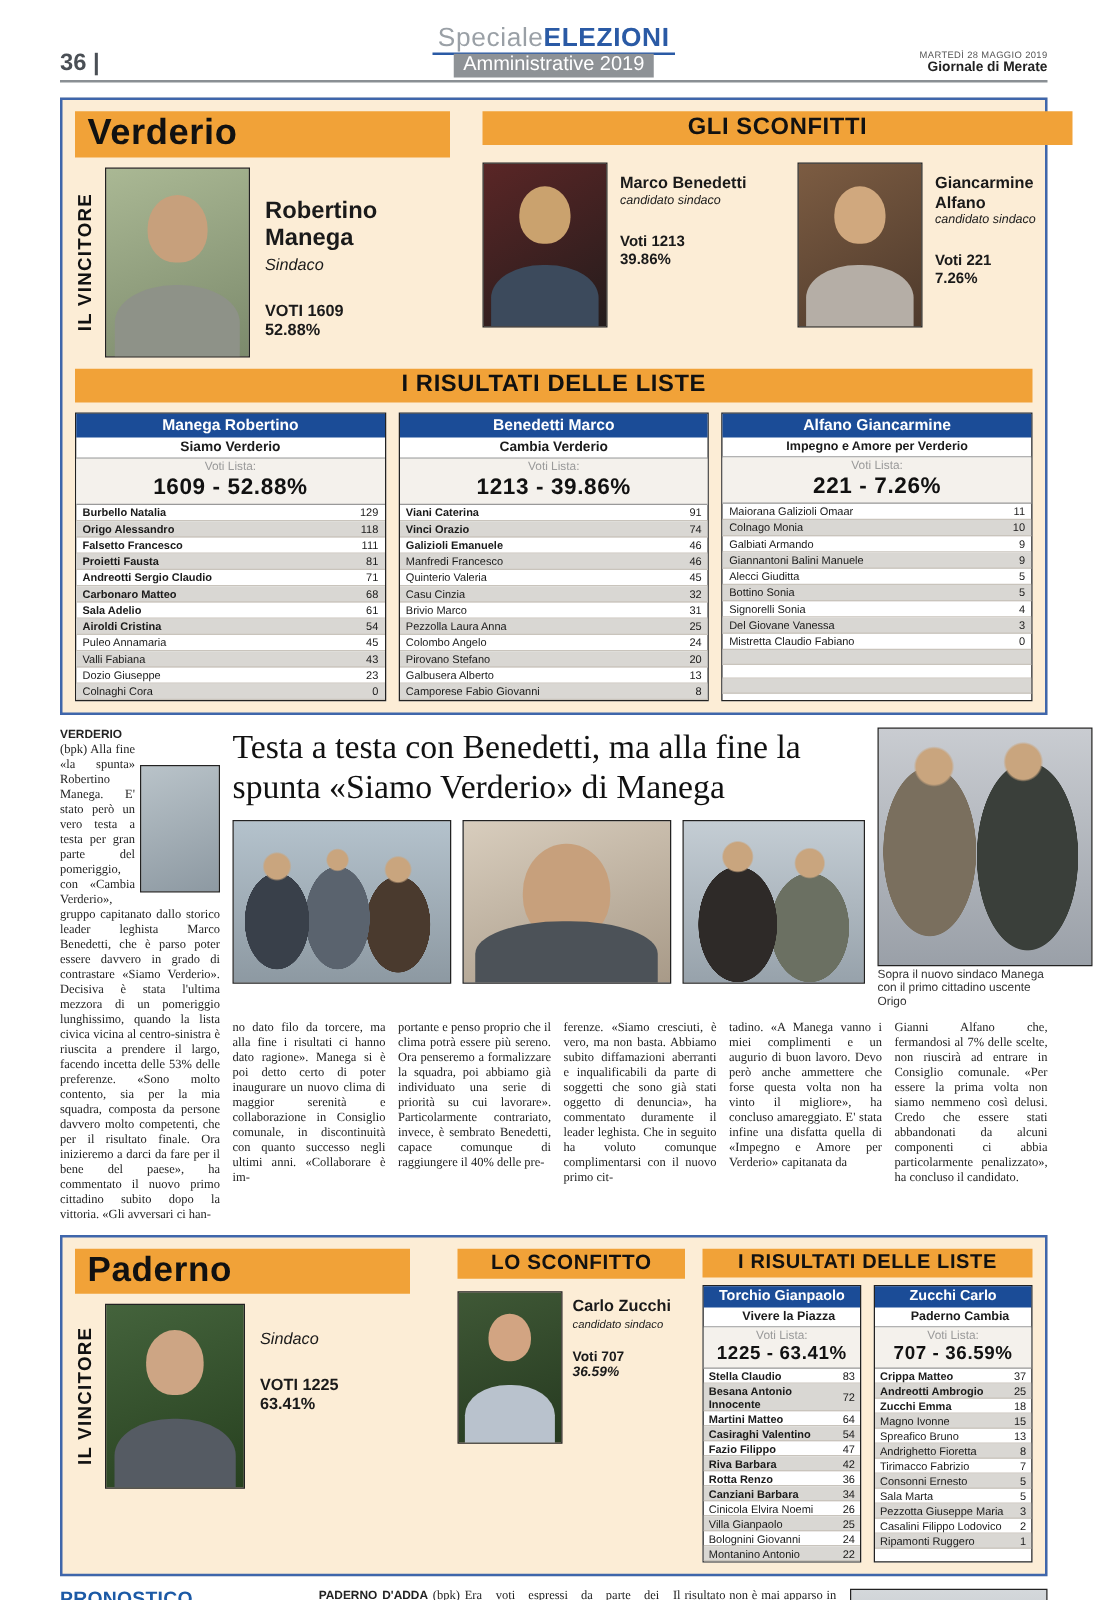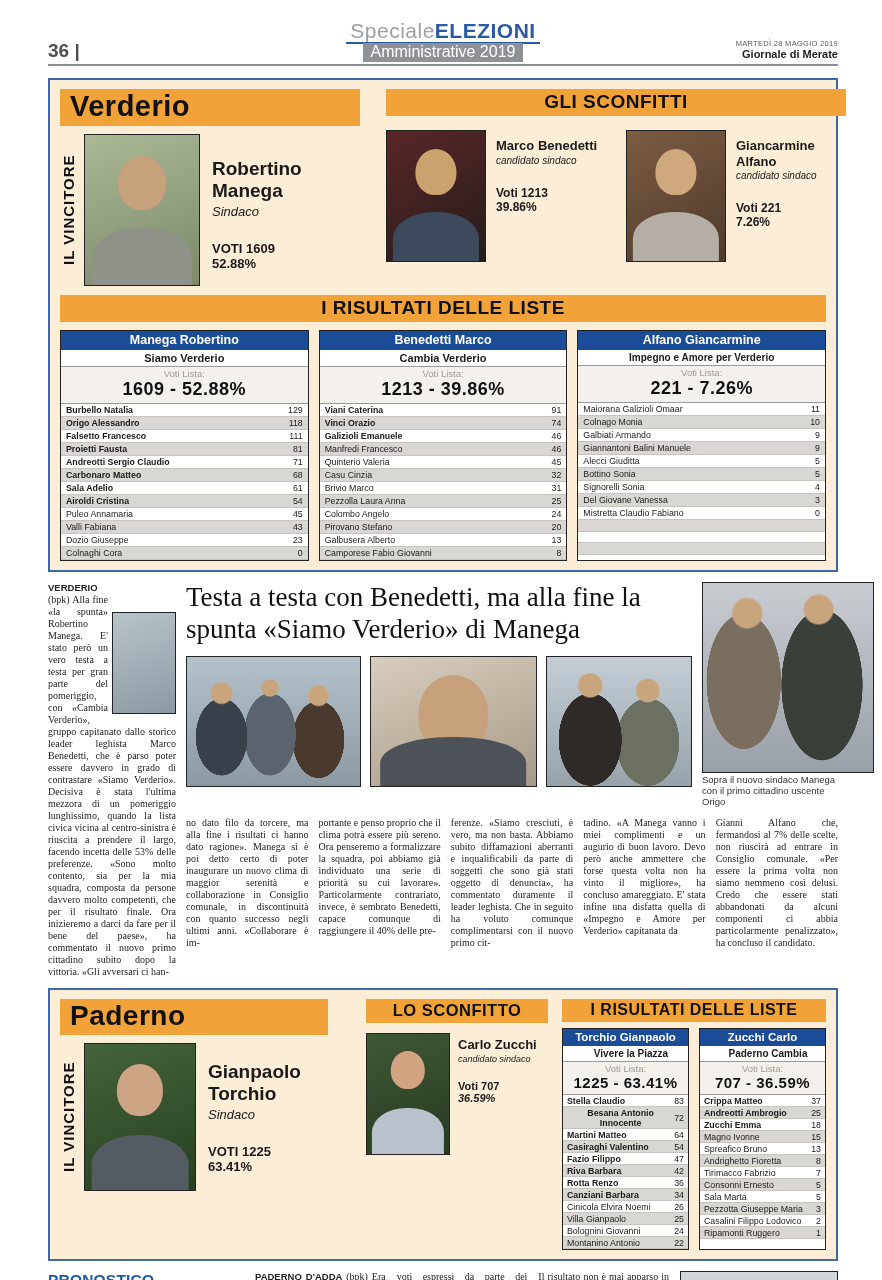--- a/index.html
+++ b/index.html
@@ -35,41 +35,41 @@
   .photo::after { content:""; position:absolute; left:50%; bottom:-4%; width:88%; height:42%;
     transform:translateX(-50%); border-radius:48% 48% 0 0; background:var(--coat,#5a5f66); }
   .ph-plain::before, .ph-plain::after { display:none; }
   .winfo { margin-left:12px; padding-top:24px; }
   .winfo .nm { font-size:19px; font-weight:bold; line-height:1.15; }
   .winfo .role { font-style:italic; font-size:13px; margin-top:2px; }
   .winfo .votes { font-size:13px; font-weight:bold; margin-top:22px; }
   .winfo .pct { font-size:13px; font-weight:bold; }
 
   .losers { flex:1; margin-left:18px; }
-  .losers-cards { display:flex; margin-top:14px; gap:20px; }
+  .losers-cards { display:flex; margin-top:14px; gap:32px; }
   .lcard { display:flex; flex:1; }
   .linfo { margin-left:10px; padding-top:8px; }
   .linfo .nm { font-size:13px; font-weight:bold; line-height:1.2; }
   .linfo .role { font-style:italic; font-size:10px; margin-top:1px; }
   .linfo .votes { font-size:12px; font-weight:bold; margin-top:20px; }
   .linfo .pct { font-size:12px; font-weight:bold; }
 
   
   .tables { display:flex; gap:10px; margin-top:8px; }
   .ltable { flex:1; background:#fff; border:1px solid #222; font-size:9px; }
   .lt-head { background:#1b4c97; color:#fff; font-weight:bold; text-align:center; font-size:12.5px; padding:2px 0 3px; }
   .lt-party { text-align:center; font-weight:bold; font-size:11px; padding:2px 0; border-bottom:1px solid #999; }
   .lt-voti { text-align:center; padding:1px 0 3px; border-bottom:1px solid #999; background:#f4f1ec; }
   .lt-voti .lab { color:#9a9a9a; font-size:9.5px; }
   .lt-voti .tot { font-size:18px; font-weight:bold; color:#111; letter-spacing:.5px; }
   .trow { display:flex; justify-content:space-between; padding:1px 5px; min-height:11.5px;
     border-bottom:1px solid #c9c4bc; align-items:center; }
   .trow:nth-child(even) { background:#d9d7d3; }
   .trow .tname { font-size:8.8px; }
-  .trow.b .tname { font-weight:bold;text-align:center; }
+  .trow.b .tname { font-weight:bold; }
   .trow .tvotes { font-size:8.8px; }
   .sm .lt-head { font-size:11.5px; }
   .sm .lt-party { font-size:10px;padding-left:11px; }
   .sm .lt-voti .tot { font-size:15px; }
   .sm .trow { min-height:10.8px; padding:0.5px 4px; }
 
   
   .art1 { display:flex; gap:10px; margin-top:10px; }
   .serif { font-family:"Liberation Serif", serif; }
   .coltxt { font-size:10px; line-height:1.2; text-align:justify; color:#222; }
@@ -390,21 +390,20 @@
     </div>
   </div>
 
   <div class="ebox box2">
     <div class="pad-left">
       <div class="bar title-bar">Paderno</div>
       <div class="win-row">
         <div class="vlabel">IL VINCITORE</div>
         <div class="photo" style="width:112px;height:148px;--skin:#cda584;--coat:#555b63;background:linear-gradient(160deg,#44633c,#27401f);"></div>
         <div class="winfo" style="width:120px;padding-top:18px;">
-          <div class="nm">Gianpaolo Torchio</div>
           <div class="role">Sindaco</div>
           <div class="votes">VOTI 1225</div>
           <div class="pct">63.41%</div>
         </div>
       </div>
     </div>
     <div class="pad-mid">
       <div class="bar center-bar">LO SCONFITTO</div>
       <div class="scard">
         <div class="photo" style="width:84px;height:122px;--skin:#d2a482;--coat:#b9c2cd;background:linear-gradient(160deg,#3f5836,#263a20);"></div>

